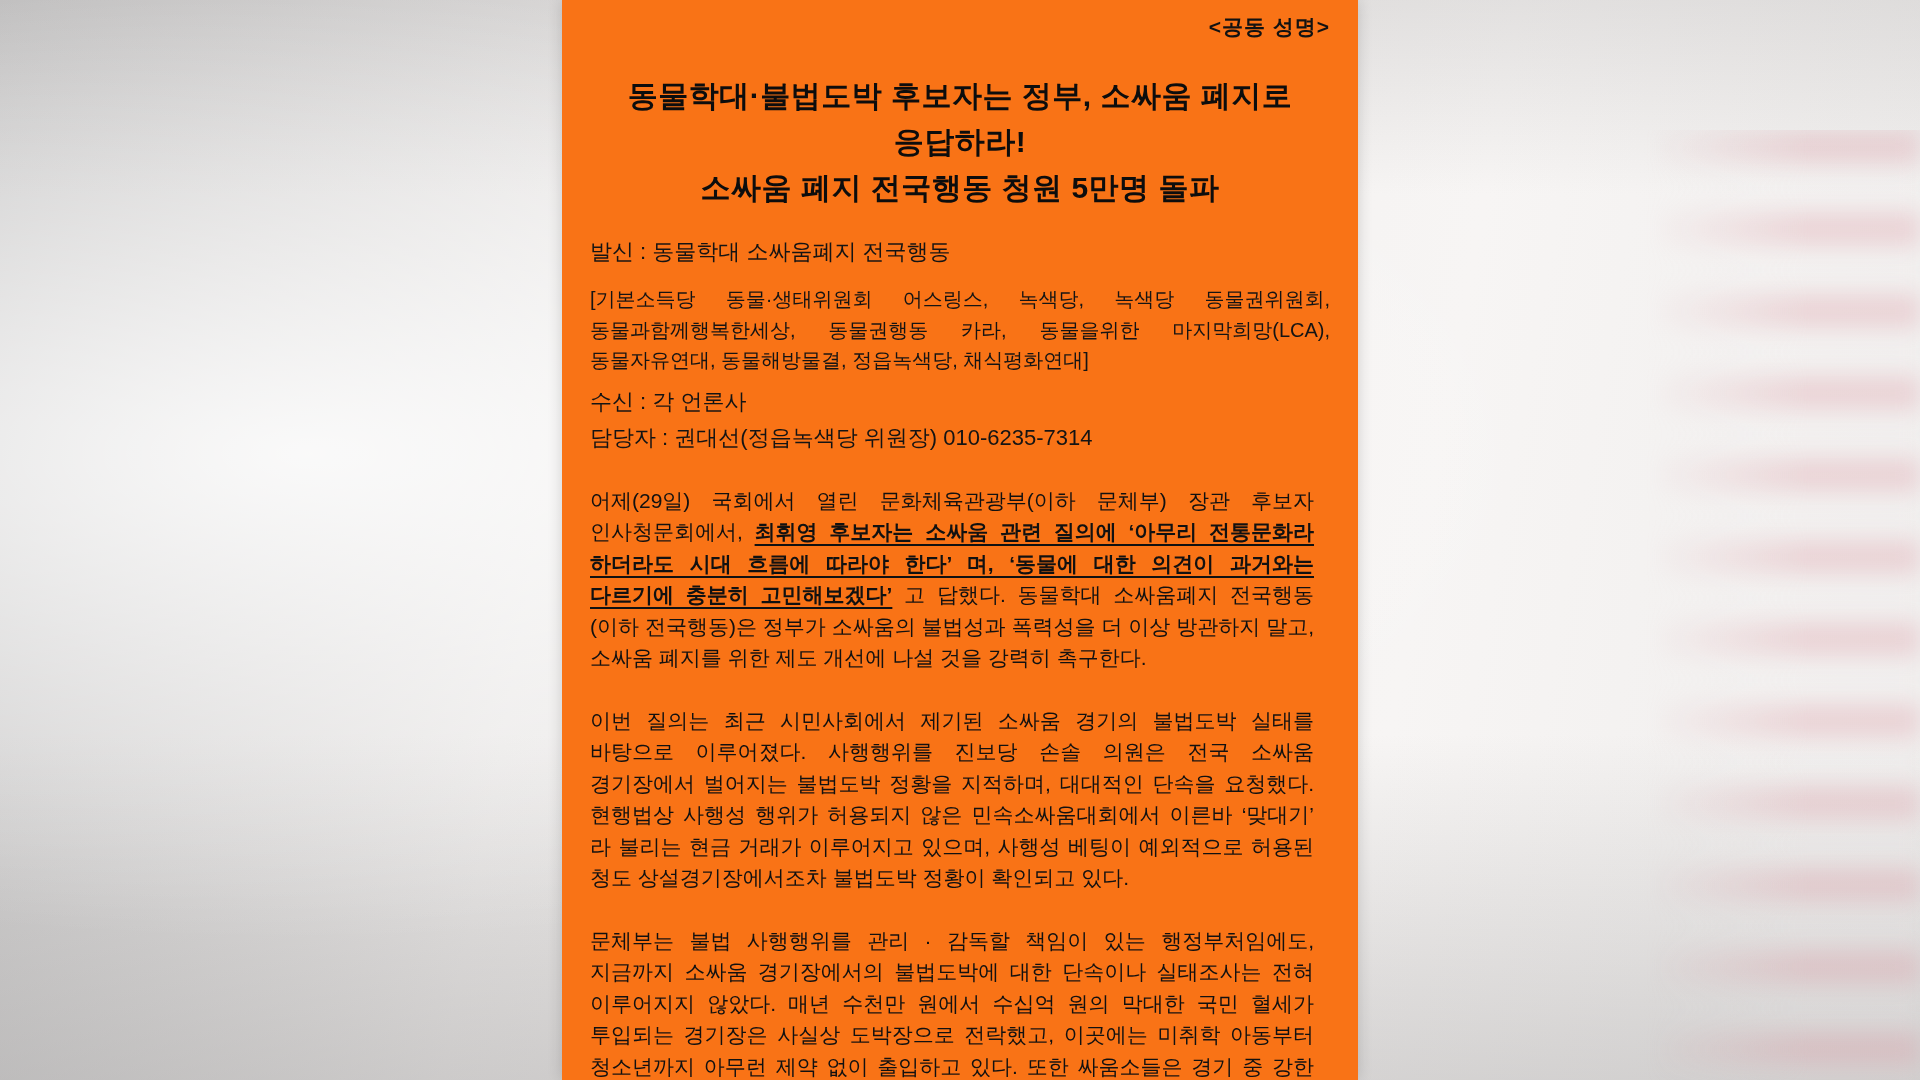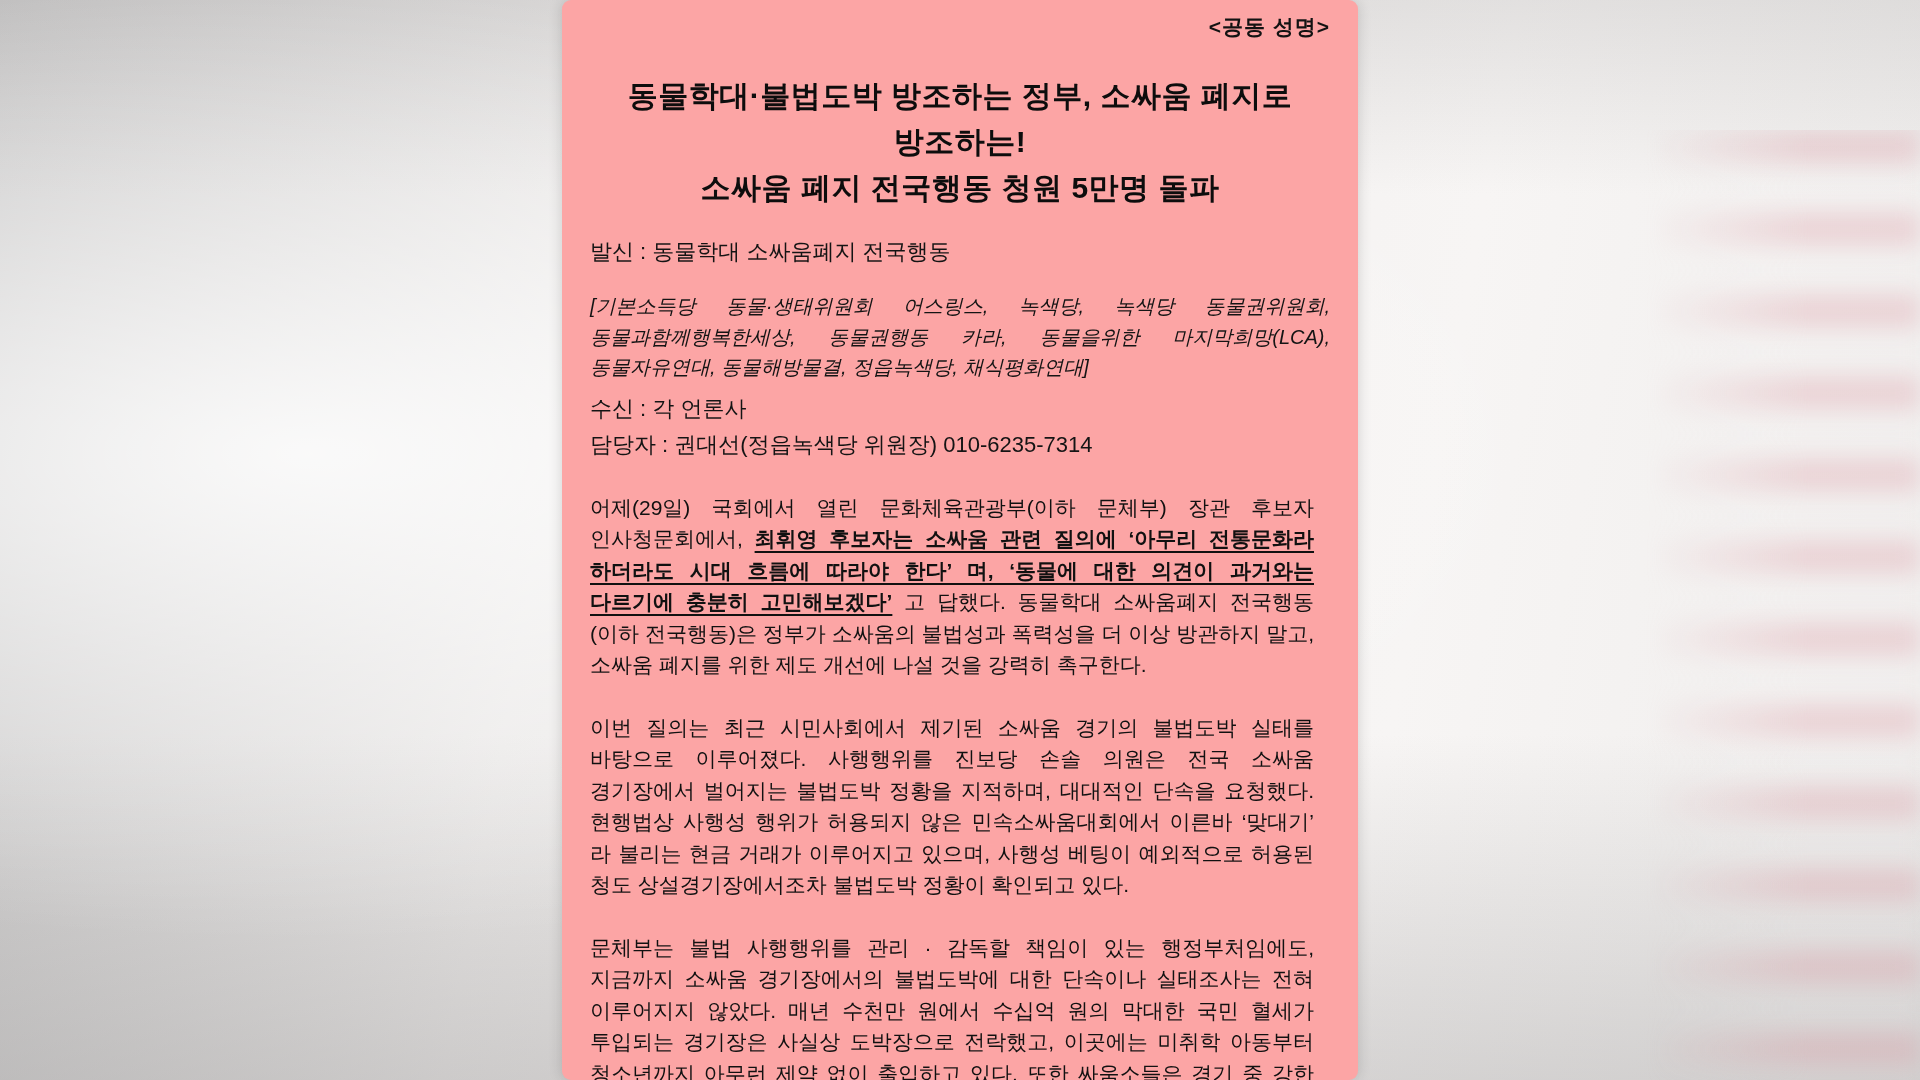--- a/index.html
+++ b/index.html
@@ -35,26 +35,25 @@
     filter: blur(11px);
     -webkit-mask-image: linear-gradient(to right, transparent, #000 60%);
             mask-image: linear-gradient(to right, transparent, #000 60%);
   }
 
   
   .page {
     position: absolute;
     left: 562px; top: 0;
     width: 796px; height: 1080px;
-    background: #fca5a5;
+    background: #f97316;
     box-shadow: 0 0 14px rgba(0,0,0,0.16);
     box-sizing: border-box;
     padding: 14px 28px 0 28px;
     color: #111111;
-    border-radius: 9px;
   }
 
   .doc-tag {
     text-align: right;
     font-size: 21px;
     font-weight: 600;
     letter-spacing: 1px;
     line-height: 26px;
     color: #121212;
   }
@@ -77,22 +76,21 @@
   .meta-from {
     font-size: 22px;
     line-height: 34px;
     margin-top: 24px;
   }
   .meta-orgs {
     font-size: 20px;
     line-height: 30.5px;
     text-align: justify;
     word-break: keep-all;
-    margin-top: 22px;
-    font-style: italic;
+    margin-top: 15px;
   }
   .meta-to, .meta-contact {
     font-size: 22px;
     line-height: 36px;
   }
   .meta-to { margin-top: 8px; }
 
   .doc-body {
     margin-top: 29px;
     font-size: 21px;
@@ -116,21 +114,21 @@
 
 <div class="backdrop">
   <div class="backdrop-stripes"></div>
 </div>
 
 <div class="page">
 
   <div class="doc-tag">&lt;공동 성명&gt;</div>
 
   <div class="title">
-    <div>동물학대·불법도박 방조하는 정부, 소싸움 폐지로 방조하는!</div>
+    <div>동물학대·불법도박 후보자는 정부, 소싸움 폐지로 응답하라!</div>
     <div>소싸움 폐지 전국행동 청원 5만명 돌파</div>
   </div>
 
   <div class="meta">
     <div class="meta-from">발신 : 동물학대 소싸움폐지 전국행동</div>
     <div class="meta-orgs">[기본소득당 동물·생태위원회 어스링스, 녹색당, 녹색당 동물권위원회, 동물과함께행복한세상, 동물권행동 카라, 동물을위한 마지막희망(LCA), 동물자유연대, 동물해방물결, 정읍녹색당, 채식평화연대]</div>
     <div class="meta-to">수신 : 각 언론사</div>
     <div class="meta-contact">담당자 : 권대선(정읍녹색당 위원장) 010-6235-7314</div>
   </div>
 

